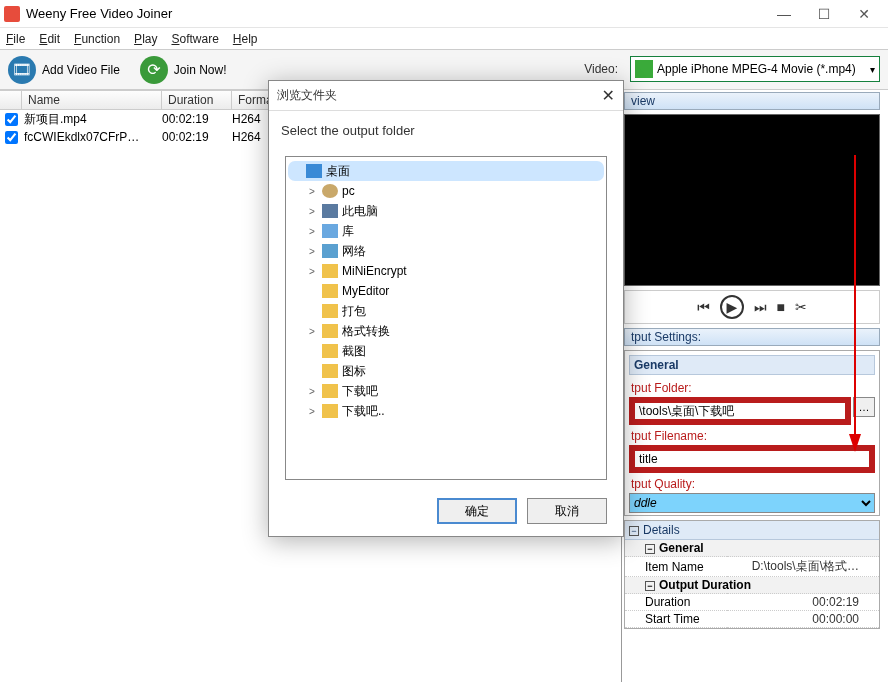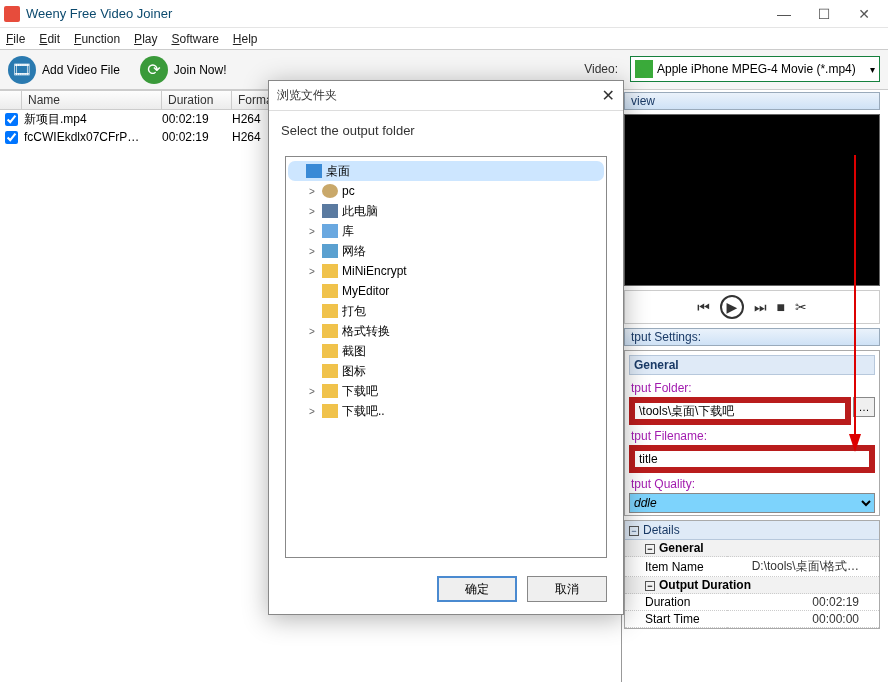--- a/index.html
+++ b/index.html
@@ -1,19 +1,19 @@
 <!DOCTYPE html>
 <html><head>
 <meta charset="utf-8">
 <style>
 * { box-sizing: border-box; margin: 0; padding: 0; font-family: Tahoma, "Microsoft YaHei", sans-serif; font-size: 12px; }
 body { background: #fff; width: 888px; height: 682px; position: relative; overflow: hidden; }
 .titlebar { height: 28px; background: #fff; display: flex; align-items: center; padding: 0 4px; border-bottom: 1px solid #e5e5e5; }
 .titlebar .app-icon { width: 16px; height: 16px; background: #e74c3c; margin-right: 6px; display: inline-block; border-radius: 2px; }
-.titlebar .title { flex: 1; color: #0c4a6e; font-size: 13px; }
+.titlebar .title { flex: 1; color: #000000; font-size: 13px; }
 .titlebar .winbtn { width: 40px; height: 28px; display: flex; align-items: center; justify-content: center; color: #555; font-size: 14px; }
 .menubar { height: 22px; background: #fff; display: flex; align-items: center; padding: 0 6px; gap: 14px; border-bottom: 1px solid #ccc; }
 .menubar span { color: #222; cursor: default; }
 .menubar span u { text-decoration: underline; }
 .toolbar { height: 40px; background: #f5f5f5; border-bottom: 1px solid #ccc; display: flex; align-items: center; padding: 0 8px; gap: 20px; position: relative; }
 .toolbtn { display: flex; align-items: center; gap: 6px; cursor: pointer; }
 .toolicon { width: 28px; height: 28px; border-radius: 50%; display: flex; align-items: center; justify-content: center; font-size: 16px; color: #fff; }
 .toolicon.blue { background: #2a7ab0; }
 .toolicon.green { background: #3a9a3a; }
 .output-label { position: absolute; right: 270px; top: 12px; color: #333; }
@@ -36,34 +36,34 @@
 .listrow .rdur { width: 70px; }
 .listrow .rfmt { width: 60px; }
 .rightpane { width: 260px; display: flex; flex-direction: column; }
 .panelhdr { height: 18px; background: linear-gradient(#eaf2fb,#cfe2f6); border: 1px solid #9ab; color: #1a3a66; padding: 1px 6px; margin: 2px; }
 .preview { margin: 2px; border: 1px solid #666; background: #000; height: 172px; }
 .controls { height: 34px; display: flex; align-items: center; justify-content: center; gap: 10px; margin: 2px; border: 1px solid #ccc; }
 .controls span { font-size: 14px; color: #333; cursor: pointer; }
 .controls .playbig { width: 24px; height: 24px; border: 2px solid #333; border-radius: 50%; display: flex; align-items: center; justify-content: center; }
 .settings-body { margin: 2px; border: 1px solid #aaa; padding: 2px 4px; }
 .grp-hdr { background: #dfeaf7; color: #1a3a66; padding: 2px 4px; margin: 2px 0; font-weight: bold; border: 1px solid #b7c8dc; }
-.fld-label { color: #a21caf; padding: 4px 2px 2px; }
+.fld-label { color: #b91c1c; padding: 4px 2px 2px; }
 .fld-row { display: flex; gap: 2px; }
 .fld-row input[type=text] { flex: 1; border: 6px solid #b91c1c; padding: 8px 4px; background: #fff; height: 20px; }
 .fld-row .browse { width: 22px; height: 20px; border: 1px solid #888; background: #efefef; font-size: 11px; }
 .fld-row select { flex: 1; border: 1px solid #888; height: 20px; background: #7dd3fc; font-style: italic; }
 .details { margin: 2px; border: 1px solid #aaa; }
 .details-hdr { background: #dfeaf7; color: #1a3a66; padding: 2px 4px; border-bottom: 1px solid #b7c8dc; }
 .details table { width: 100%; border-collapse: collapse; }
 .details td { padding: 1px 20px; border-bottom: 1px dotted #ccc; margin-left: 15px; }
 .details .sub { font-weight: bold; background: #f2f2f2; }
 .details .val { text-align: right; color: #333; }
 .details .box { display: inline-block; width: 10px; height: 10px; border: 1px solid #555; text-align: center; line-height: 8px; font-size: 9px; margin-right: 4px; }
 
-.modal { position: absolute; left: 268px; top: 80px; width: 356px; height: 535px; background: #fff; border: 1px solid #888; box-shadow: 0 4px 24px rgba(0,0,0,0.3); display: flex; flex-direction: column; }
+.modal { position: absolute; left: 268px; top: 80px; width: 356px; height: 457px; background: #fff; border: 1px solid #888; box-shadow: 0 4px 24px rgba(0,0,0,0.3); display: flex; flex-direction: column; }
 .modal-title { height: 30px; display: flex; align-items: center; padding: 0 8px; font-size: 13px; color: #333; border-bottom: 1px solid #ddd; }
 .modal-title .x { margin-left: auto; font-size: 16px; cursor: pointer; }
 .modal-sub { padding: 12px 12px; color: #333; font-size: 13px; }
 .folder-tree { flex: 1; margin: 6px 16px; border: 1px solid #888; overflow: auto; padding: 4px 2px; }
 .tree-item { display: flex; align-items: center; height: 20px; gap: 4px; cursor: default; border-radius: 7px; }
 .tree-item .exp { width: 12px; text-align: center; color: #666; font-size: 10px; }
 .tree-item .ficon { width: 16px; height: 14px; display: inline-block; }
 .ic-desktop { background: #3a8ad6; }
 .ic-user { background: #c9a86a; border-radius: 50%; }
 .ic-pc { background: #5a7aa0; }

